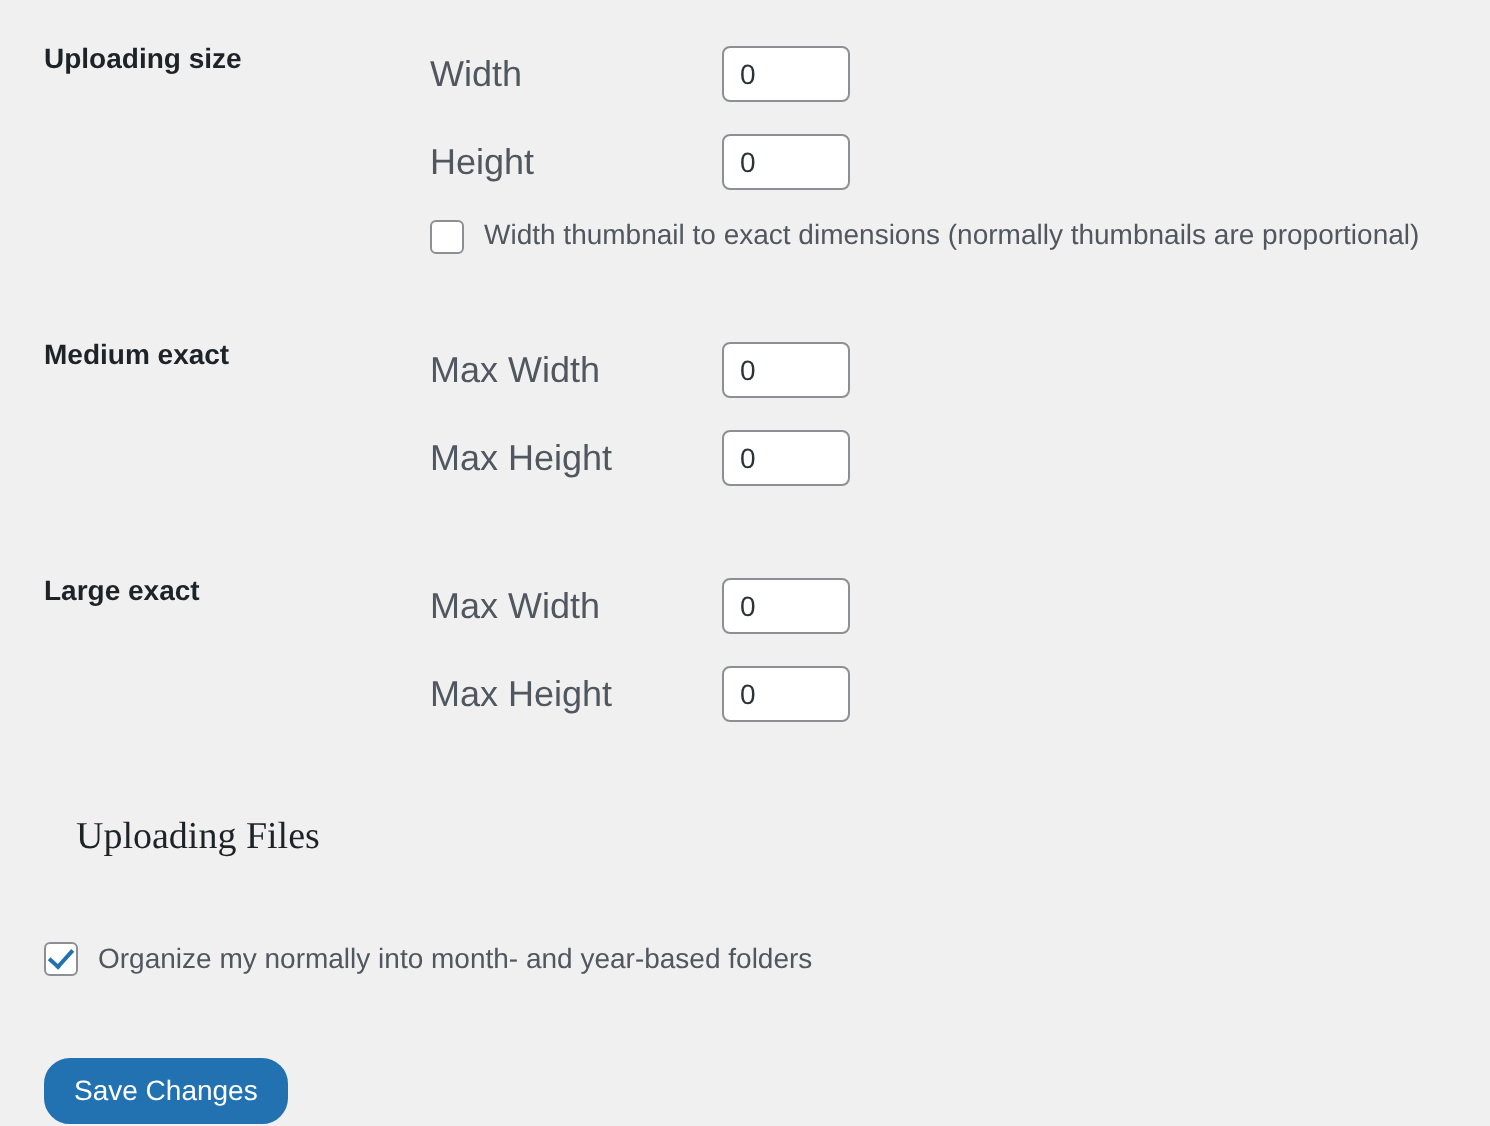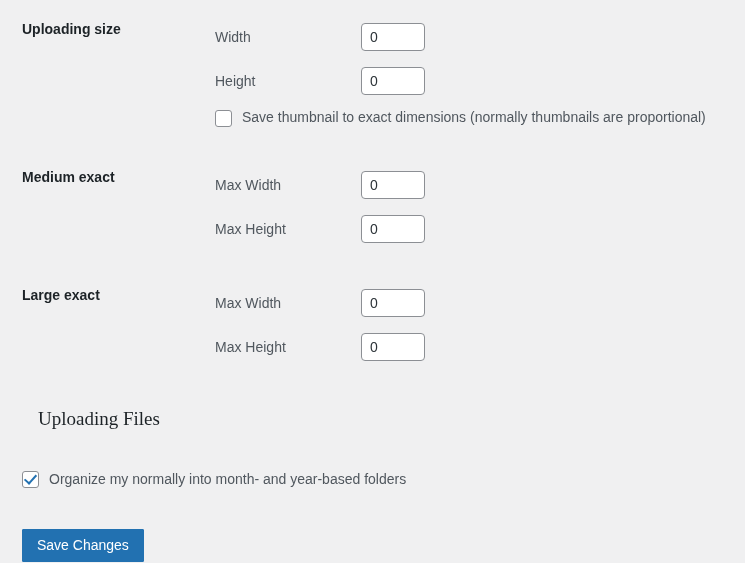--- a/index.html
+++ b/index.html
@@ -44,21 +44,21 @@
     padding: 15px 10px 15px 0;
   }
 
   .field-line {
     display: flex;
     align-items: center;
     height: 44px;
   }
   .field-label {
     width: 146px;
-    font-size: 14px;
+    font-size: 18px;
     color: #50575e;
     flex: none;
   }
   .num-input {
     width: 64px;
     height: 28px;
     box-sizing: border-box;
     border: 1px solid #8c8f94;
     border-radius: 4px;
     background: #ffffff;
@@ -125,21 +125,21 @@
     padding-left: 22px;
   }
 
   .submit-area {
     padding: 0 0 0 22px;
   }
   .btn-primary {
     display: inline-block;
     background: #2271b1;
     border: 1px solid #2271b1;
-    border-radius: 1px;
+    border-radius: 13px;
     color: #ffffff;
     font-family: "Liberation Sans", sans-serif;
     font-size: 14px;
     line-height: 1;
     padding: 8px 14px 9px;
     cursor: pointer;
     text-decoration: none;
   }
 </style>
 </head>
@@ -159,21 +159,21 @@
             <input class="num-input" type="text" value="0" style="">
           </div>
 
           <div class="field-line">
             <label class="field-label">Height</label>
             <input class="num-input" type="text" value="0" style="">
           </div>
 
           <div class="check-line inline-crop">
             <span class="cb"></span>
-            <span class="cb-label">Save thumbnail to exact dimensions (normally thumbnails are proportional)</span>
+            <span class="cb-label">Width thumbnail to exact dimensions (normally thumbnails are proportional)</span>
           </div>
 
         </td>
       </tr>
 
       <tr class="size-row">
         <th>Medium exact</th>
         <td>
 
           <div class="field-line">

